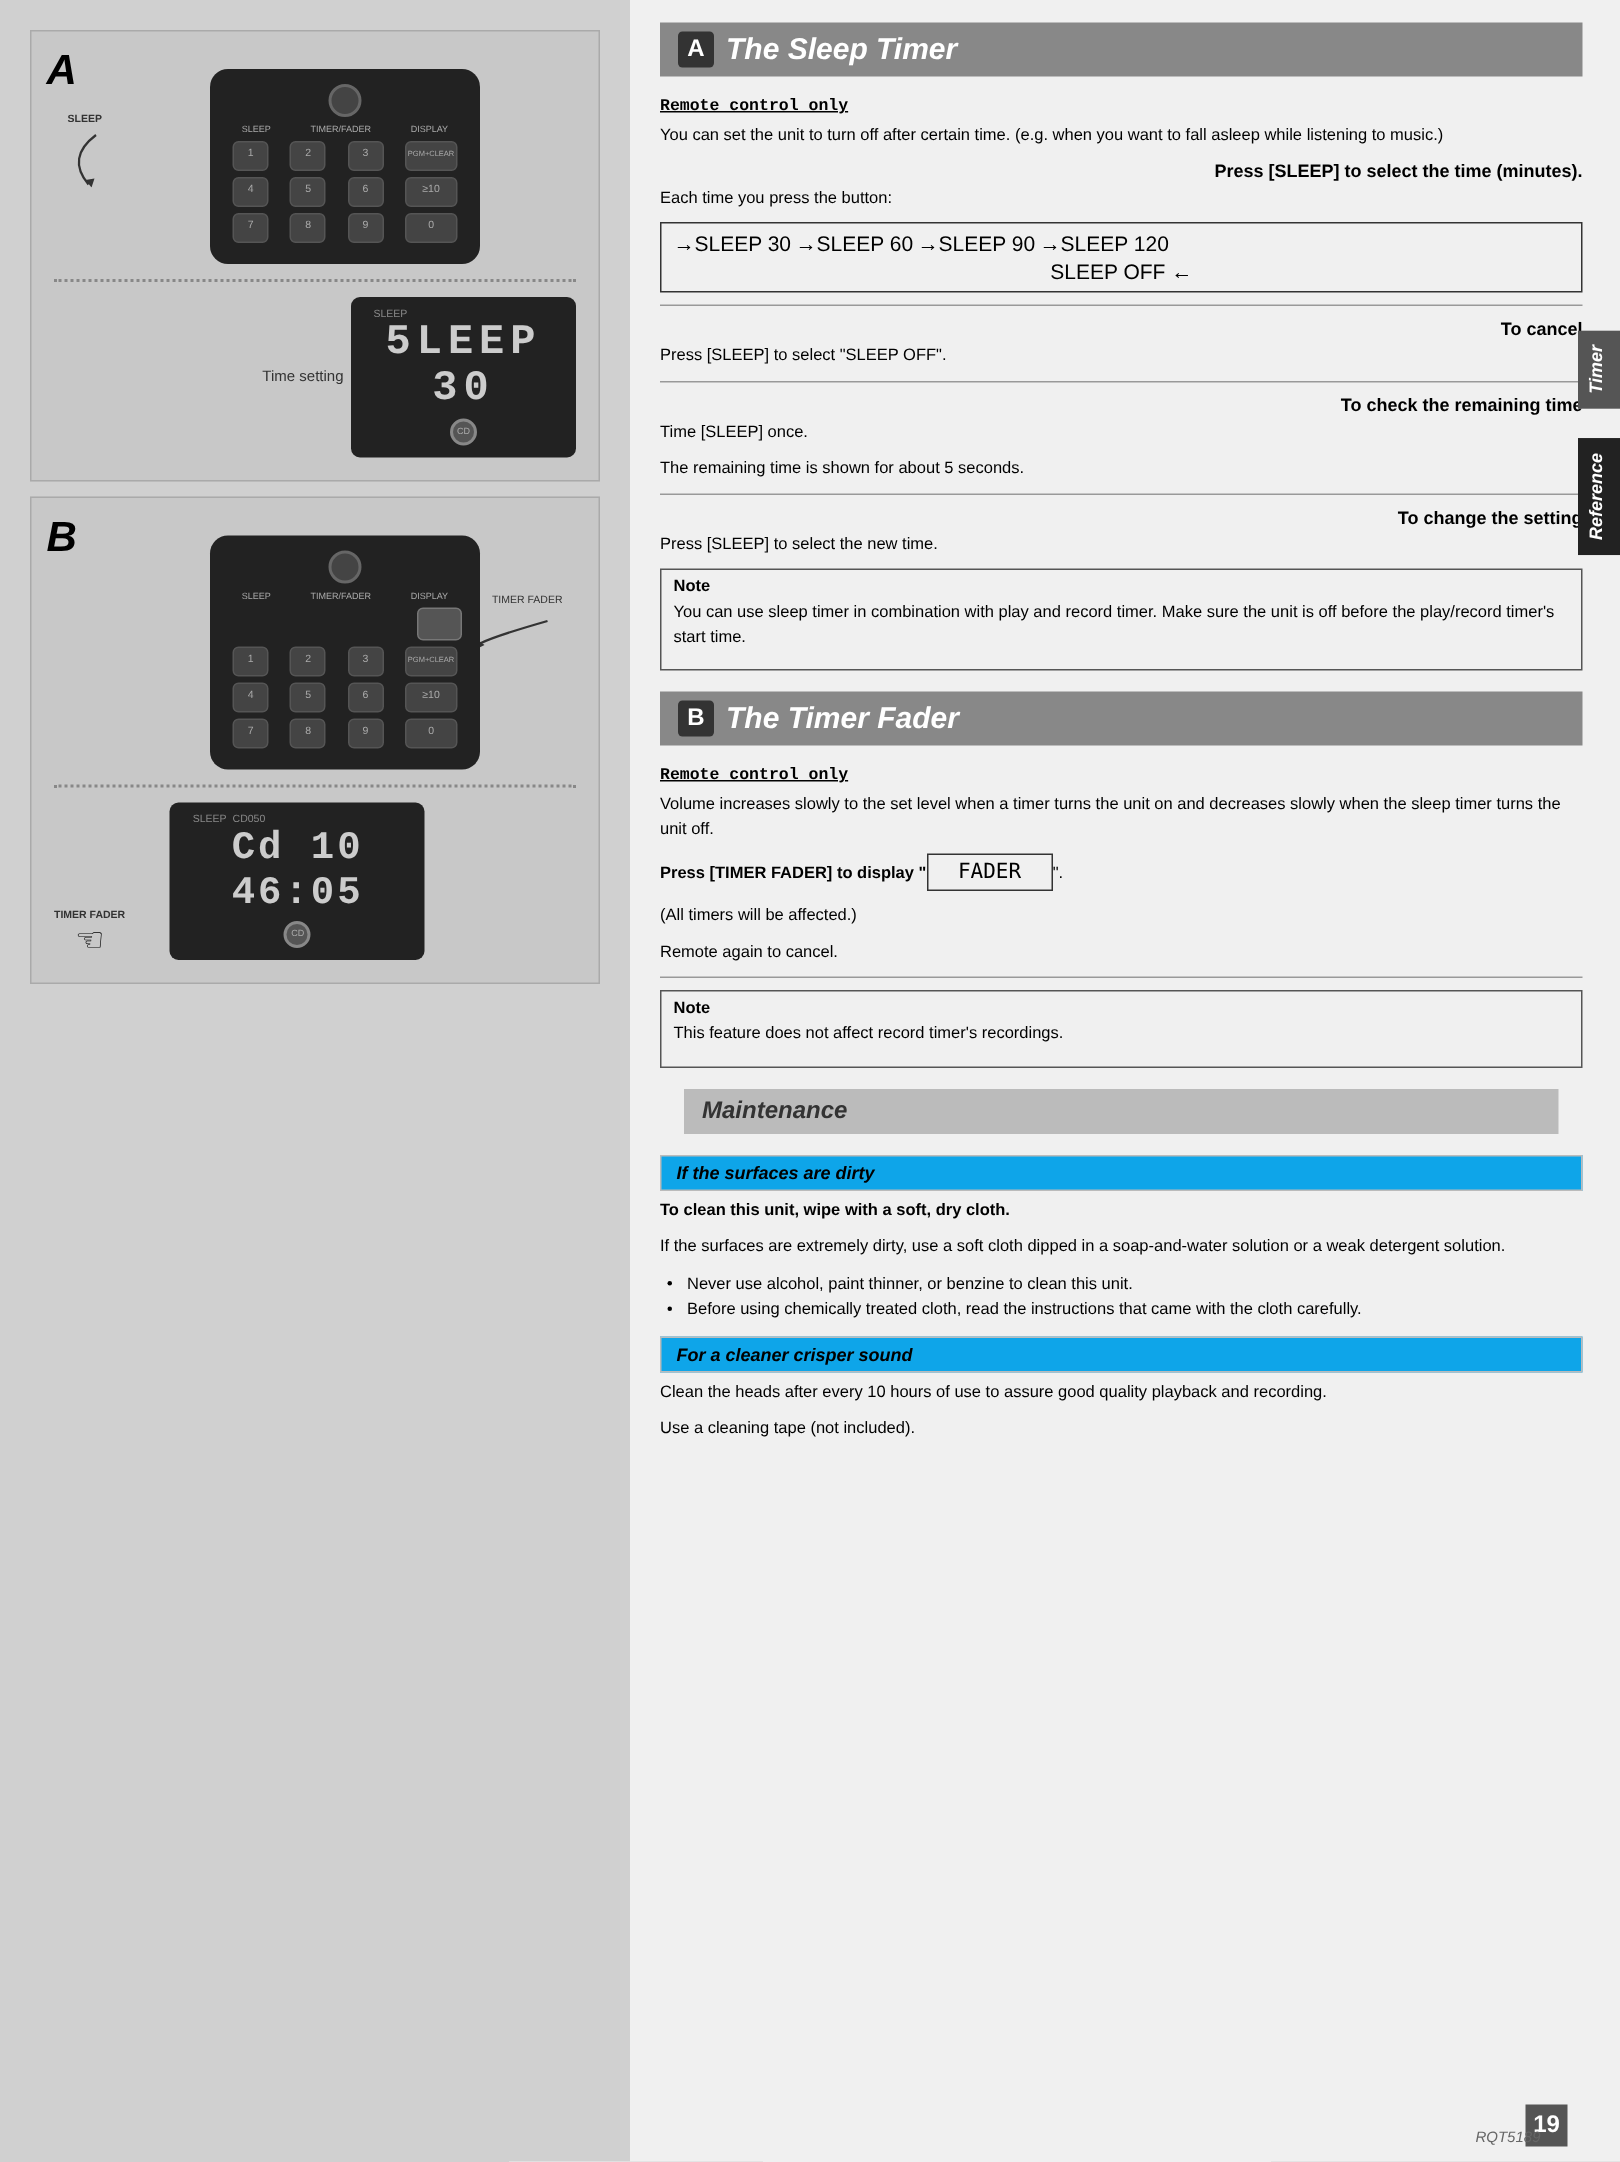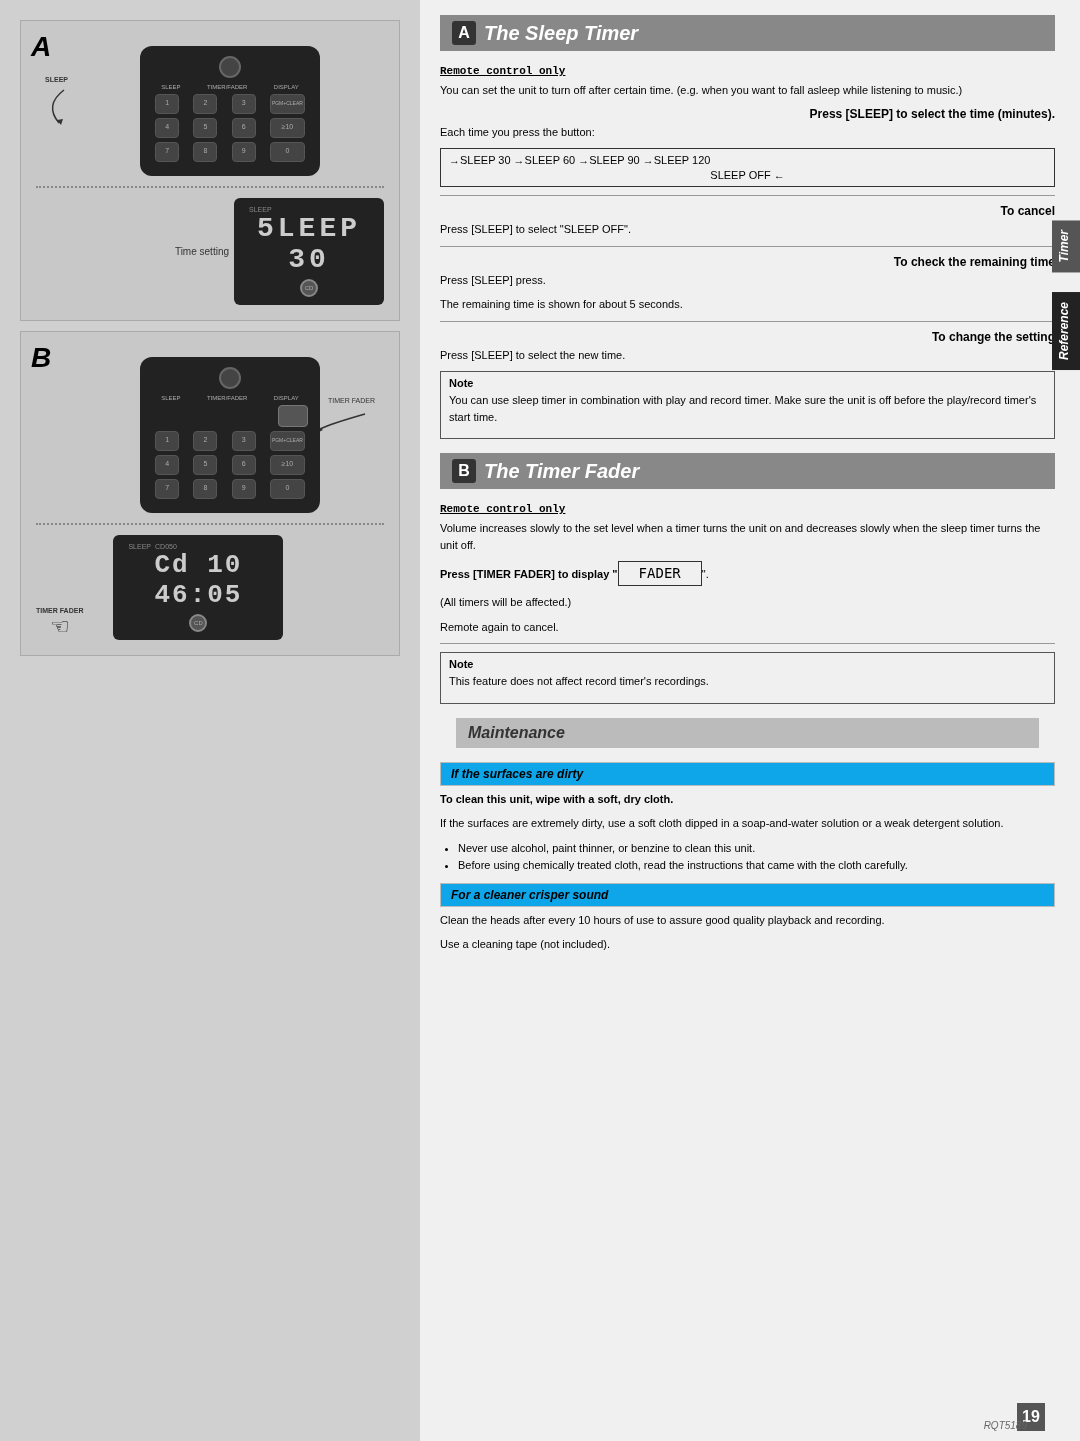--- a/index.html
+++ b/index.html
@@ -213,21 +213,21 @@
     .bold-label {
       font-weight: bold;
       font-size: 12px;
       margin-bottom: 3px;
       text-align: right;
     }
 
     .sleep-sequence {
       border: 1px solid #333;
       padding: 5px 8px;
-      font-size: 11px;
+      font-size: 14px;
       margin: 4px 0 8px 0;
       display: flex;
       align-items: center;
       gap: 3px;
       flex-wrap: wrap;
     }
 
     .divider {
       border-top: 1px solid #999;
       margin: 8px 0;
@@ -559,21 +559,21 @@
   </div>
 
   <div class="divider"></div>
 
   <div class="bold-label">To cancel</div>
   <p class="body-text">Press [SLEEP] to select "SLEEP OFF".</p>
 
   <div class="divider"></div>
 
   <div class="bold-label">To check the remaining time</div>
-  <p class="body-text">Press [SLEEP] press.</p>
+  <p class="body-text">Time [SLEEP] once.</p>
   <p class="body-text">The remaining time is shown for about 5 seconds.</p>
 
   <div class="divider"></div>
 
   <div class="bold-label">To change the setting</div>
   <p class="body-text">Press [SLEEP] to select the new time.</p>
 
   <div class="note-box">
     <div class="note-title">Note</div>
     <p class="body-text">You can use sleep timer in combination with play and record timer. Make sure the unit is off before the play/record timer's start time.</p>

